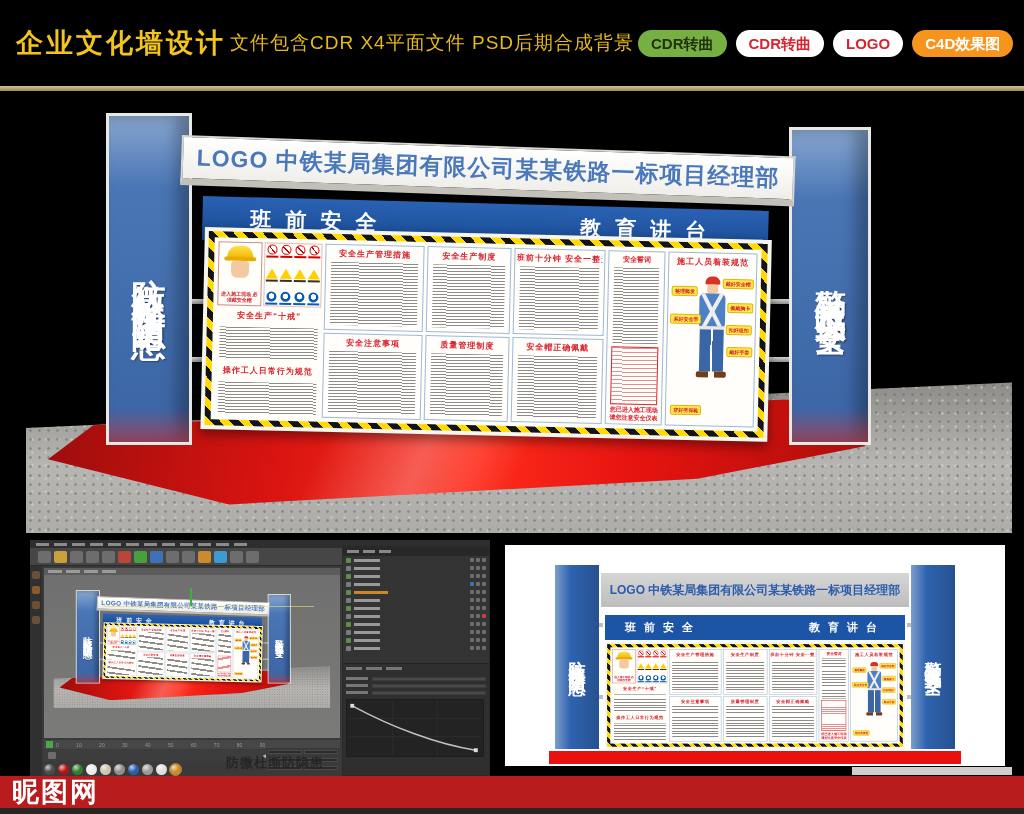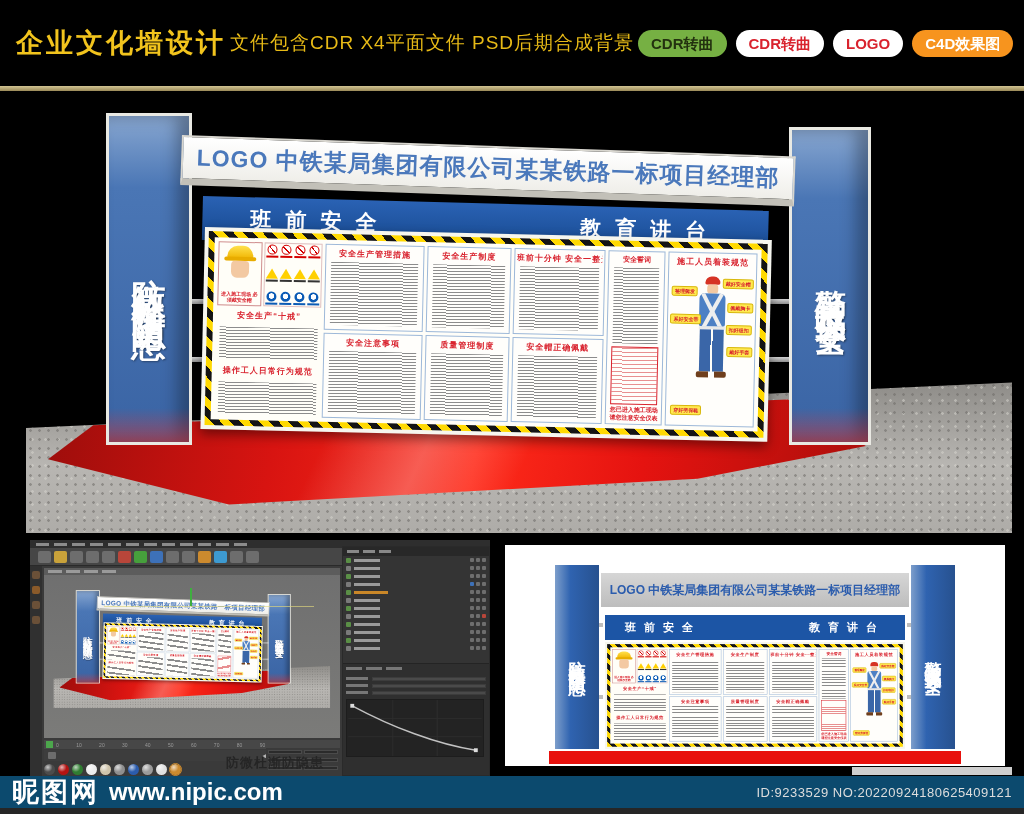--- a/index.html
+++ b/index.html
@@ -159,21 +159,21 @@
   .fhead{position:absolute;left:96px;top:28px;width:308px;height:34px;background:linear-gradient(#d6d6d6,#bdbdbd);display:flex;align-items:center;justify-content:center}
   .fhead span{color:#2b5cad;font-weight:bold;font-size:12px;white-space:nowrap}
   .fbanner{position:absolute;left:100px;top:70px;width:300px;height:25px;background:#1c55a5;display:flex;justify-content:space-between;align-items:center;padding:0 20px}
   .fbanner span{color:#fff;font-size:11px;font-weight:bold;letter-spacing:8px;white-space:nowrap}
   .fboard{position:absolute;left:100px;top:97px;width:300px;height:110px;overflow:hidden}
   .fboard .board{position:relative;left:0;top:0;transform:scale(.529);transform-origin:0 0;box-shadow:none}
   .fred{position:absolute;left:44px;top:206px;width:412px;height:13px;background:#e8110d}
   .graytab{position:absolute;left:852px;top:767px;width:160px;height:8px;background:#cfcfcf}
 
   
-  .footer{position:absolute;left:0;top:776px;width:100%;height:32px;background:#0c4a6e;display:flex;align-items:center;padding:0 12px}
+  .footer{position:absolute;left:0;top:776px;width:100%;height:32px;background:#b91c1c;display:flex;align-items:center;padding:0 12px}
   .f-brand{color:#fff;font-size:27px;font-weight:bold;letter-spacing:2px}
   .f-url{color:#fff;font-size:24px;margin-left:10px;font-weight:bold}
   .f-id{margin-left:auto;color:#ddd;font-size:13px;letter-spacing:.5px}
   .bottom-edge{position:absolute;left:0;top:808px;width:100%;height:6px;background:#262626}
 </style>
 </head>
 <body>
 
 <div class="page">
 
@@ -899,18 +899,16 @@
         </div>
       </div>
     </div>
       </div>
     <div class="fred"></div>
   </section>
   <div class="graytab"></div>
 
   <footer class="footer">
     <span class="f-brand">昵图网</span>
-    <span class="f-url">www.nipic.com</span>
-    <span class="f-id">ID:9233529 NO:20220924180625409121</span>
   </footer>
   <div class="bottom-edge"></div>
 
 </div>
 
 </body></html>

